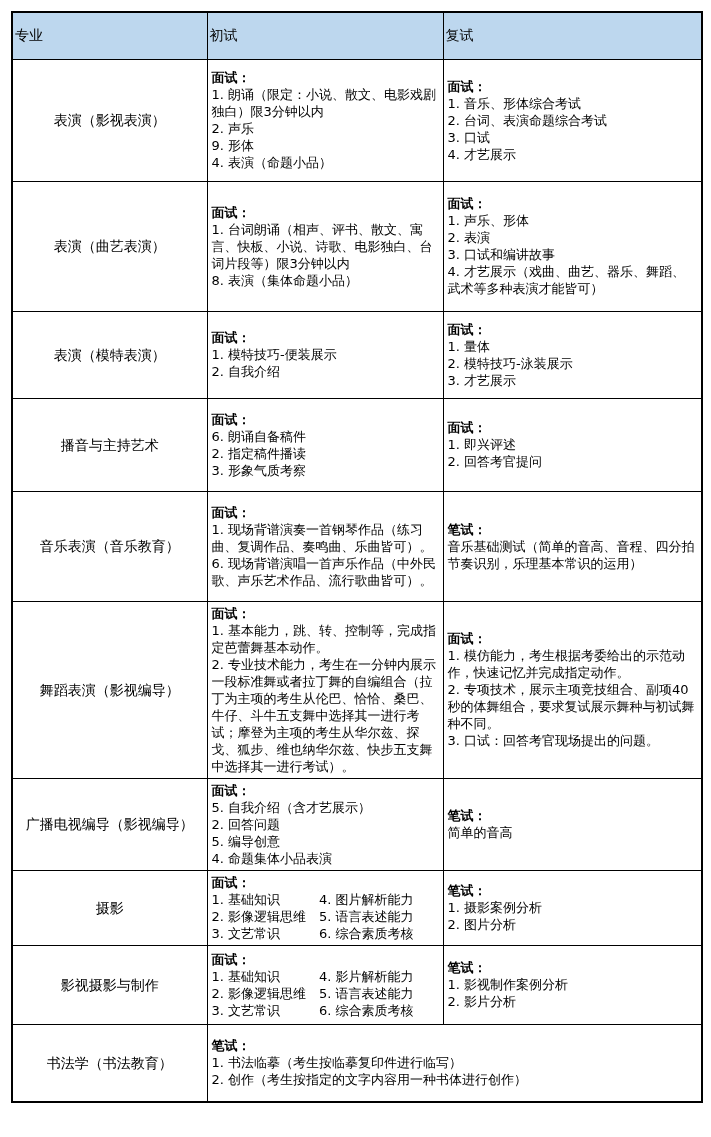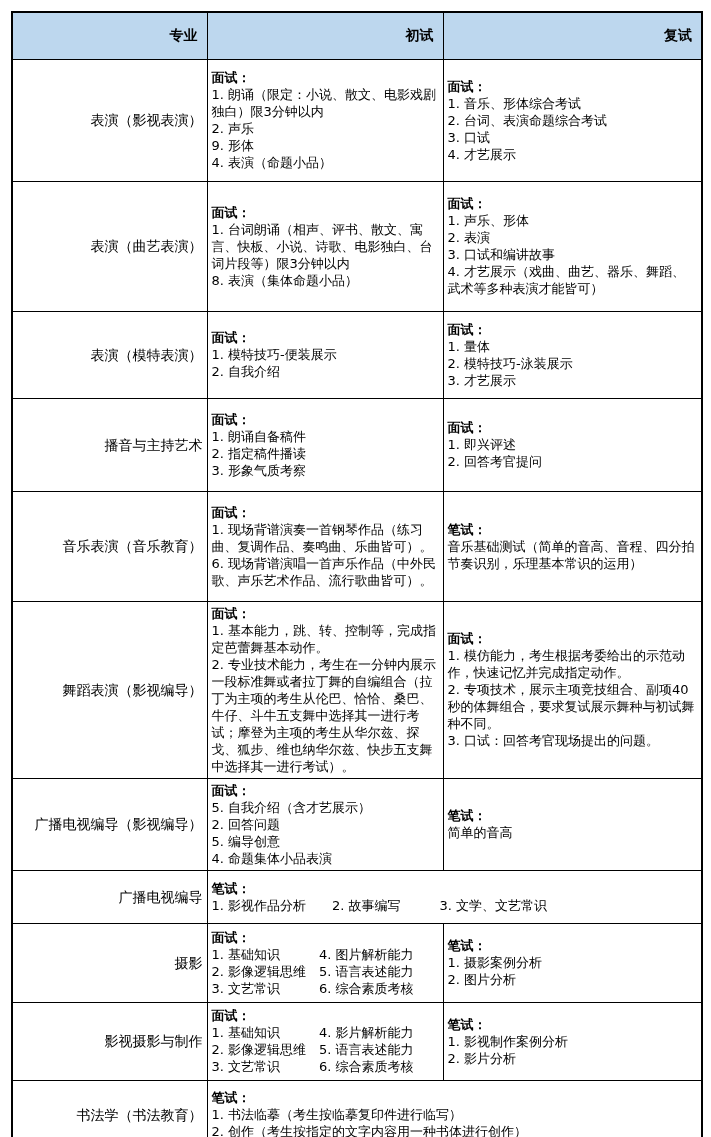--- a/index.html
+++ b/index.html
@@ -25,26 +25,26 @@
   }
   .exam-table th,.exam-table td{
     border:1px solid var(--border-color);
     vertical-align:middle;
     overflow:hidden;
   }
   .exam-table thead tr{height:47px;}
   .exam-table th{
     background:var(--header-bg);
     font-size:14px;
-    font-weight:bold;
-    text-align:right;
-    padding:9px;
+    font-weight:normal;
+    text-align:left;
+    padding:2px;
   }
   td.major-cell{
-    text-align:right;
+    text-align:center;
     font-size:14px;
     padding:2px 4px;
     line-height:18px;
   }
   td.exam-cell{
     font-size:13px;
     line-height:17px;
     padding:3px 4px;
     text-align:left;
   }
@@ -123,21 +123,21 @@
           <div class="exam-label">面试：</div>
           <div class="exam-line">1. 量体</div>
           <div class="exam-line">2. 模特技巧-泳装展示</div>
           <div class="exam-line">3. 才艺展示</div>
         </td>
       </tr>
       <tr>
         <td class="major-cell">播音与主持艺术</td>
         <td class="exam-cell">
           <div class="exam-label">面试：</div>
-          <div class="exam-line">1. 朗诵自备稿件</div>
+          <div class="exam-line">6. 朗诵自备稿件</div>
           <div class="exam-line">2. 指定稿件播读</div>
           <div class="exam-line">3. 形象气质考察</div>
         </td>
         <td class="exam-cell">
           <div class="exam-label">面试：</div>
           <div class="exam-line">1. 即兴评述</div>
           <div class="exam-line">2. 回答考官提问</div>
         </td>
       </tr>
       <tr>
@@ -174,27 +174,20 @@
           <div class="exam-line">2. 回答问题</div>
           <div class="exam-line">5. 编导创意</div>
           <div class="exam-line">4. 命题集体小品表演</div>
         </td>
         <td class="exam-cell">
           <div class="exam-label">笔试：</div>
           <div class="exam-line">简单的音高</div>
         </td>
       </tr>
       <tr>
-        <td class="major-cell">广播电视编导</td>
-        <td class="exam-cell" colspan="2">
-          <div class="exam-label">笔试：</div>
-          <div class="exam-line">1. 影视作品分析　　2. 故事编写　　　3. 文学、文艺常识</div>
-        </td>
-      </tr>
-      <tr>
         <td class="major-cell">摄影</td>
         <td class="exam-cell">
           <div class="exam-label">面试：</div>
           <div class="exam-line">1. 基础知识　　　4. 图片解析能力</div>
           <div class="exam-line">2. 影像逻辑思维　5. 语言表述能力</div>
           <div class="exam-line">3. 文艺常识　　　6. 综合素质考核</div>
         </td>
         <td class="exam-cell">
           <div class="exam-label">笔试：</div>
           <div class="exam-line">1. 摄影案例分析</div>

